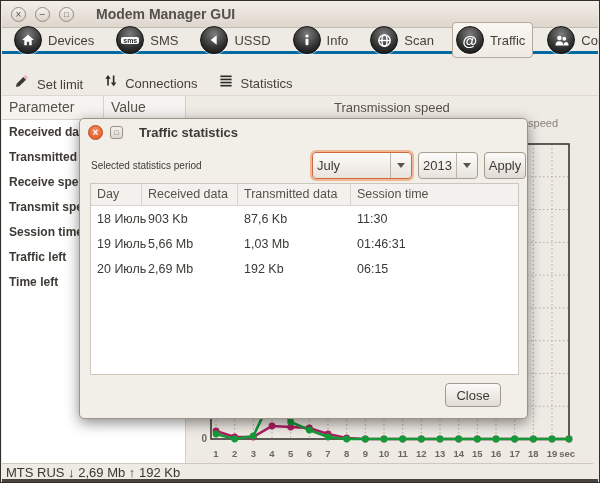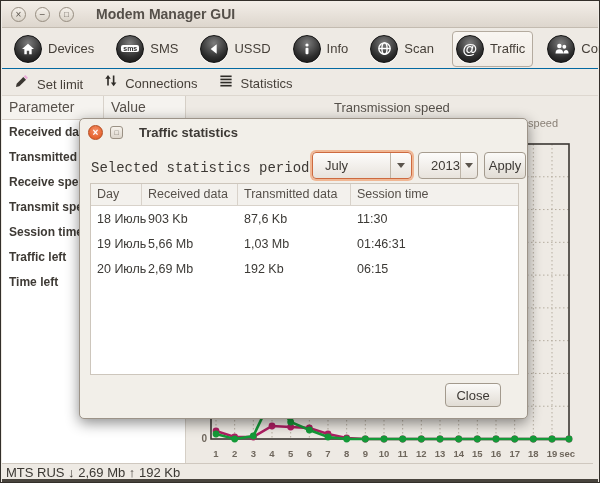--- a/index.html
+++ b/index.html
@@ -11,23 +11,23 @@
   .titlebar { position:absolute; left:1px; right:1px; top:0; height:27px;
               background:linear-gradient(#f3eee8,#ddd6cd); border-bottom:1px solid #c3bbb0;
               display:flex; align-items:center; }
   .winbtn { width:15px; height:15px; border-radius:50%; border:1px solid #968d80;
             background:linear-gradient(#f6f2ec,#d9d2c8); color:#5c564e; font-size:10px;
             line-height:13px; text-align:center; margin-left:9px; cursor:default; }
   .winbtn.sq { font-size:8px; }
   .wintitle { font-weight:bold; font-size:14px; color:#55504a; margin-left:22px; }
 
   
-  .toolbar { position:absolute; left:1px; right:1px; top:28px; height:40px;
+  .toolbar { position:absolute; left:1px; right:1px; top:28px; height:25px;
              display:flex; align-items:center; padding-left:8px; gap:10px;
-             border-bottom:1px solid #0369a1; }
+             border-bottom:3px solid #0369a1; }
   .tbtn { display:flex; align-items:center; gap:6px; padding:3px 7px 3px 3px;
           border:1px solid transparent; border-radius:4px; }
   .tbtn.selected { background:linear-gradient(#f9f6f2,#efeae3); border:1px solid #b4ab9f; }
   .icirc { width:28px; height:28px; border-radius:50%; flex:none;
            background:radial-gradient(circle at 50% 28%, #7d7d7d, #2e2e2e 62%, #101010);
            border:1px solid #141414; display:flex; align-items:center; justify-content:center;
            color:#fff; box-shadow:0 1px 1px rgba(255,255,255,.6); }
   .icirc svg { display:block; }
   .icirc .at { font-size:15px; font-weight:bold; color:#fff; }
   .icirc .smst { font-size:7px; font-weight:bold; color:#2e2e2e; background:#fff;
@@ -67,25 +67,25 @@
             box-shadow:0 4px 14px rgba(0,0,0,.45); z-index:10; }
   .dtitlebar { height:26px; display:flex; align-items:center; }
   .dclose { width:15px; height:15px; border-radius:50%; margin-left:8px;
             background:radial-gradient(circle at 50% 35%, #f4926b, #e6632f 70%);
             border:1px solid #b44d22; color:#fff; font-size:10px; line-height:13px;
             text-align:center; font-weight:bold; }
   .dmax { width:13px; height:13px; border-radius:3px; border:1px solid #9a9184; margin-left:7px;
           background:linear-gradient(#f6f2ec,#ddd6cc); color:#6b655c; font-size:7px;
           line-height:11px; text-align:center; }
   .dtitle { font-weight:bold; font-size:13px; color:#3d3935; margin-left:16px; }
-  .period-label { position:absolute; left:11px; top:41px; font-size:14px; color:#3d3935;font-family:Liberation Mono, monospace; }
+  .period-label { position:absolute; left:11px; top:41px; font-size:10px; color:#3d3935; }
   .combo { position:absolute; height:27px; border:1px solid #a79d90; border-radius:4px;
            background:linear-gradient(#fdfcfb,#e8e3dc); display:flex; align-items:center;
            font-size:13px; color:#3e3a35; }
-  .combo .cv { flex:1; padding-left:12px; }
+  .combo .cv { flex:1; padding-left:4px; }
   .combo .carr { width:21px; align-self:stretch; border-left:1px solid #bdb4a7;
                  display:flex; align-items:center; justify-content:center; }
   .tri { width:0; height:0; border-left:4px solid transparent; border-right:4px solid transparent;
          border-top:5px solid #5a544c; }
   .combo.month { left:232px; top:33px; width:100px; border-color:#cd6a3f;
                  box-shadow:0 0 0 2px rgba(238,137,79,.55); }
   .combo.year { left:338px; top:33px; width:60px; }
   .pushbtn { border:1px solid #a39a8d; border-radius:4px;
              background:linear-gradient(#fbfaf8,#e1dcd4); font-size:13px; color:#3d3935;
              text-align:center; font-family:"Liberation Sans", sans-serif; }

